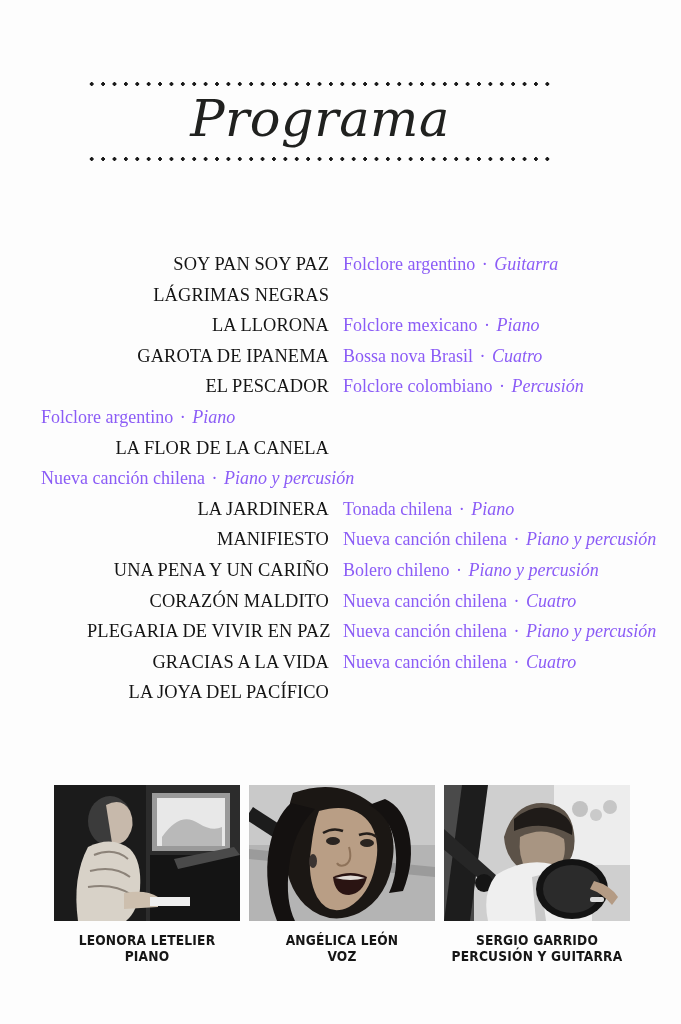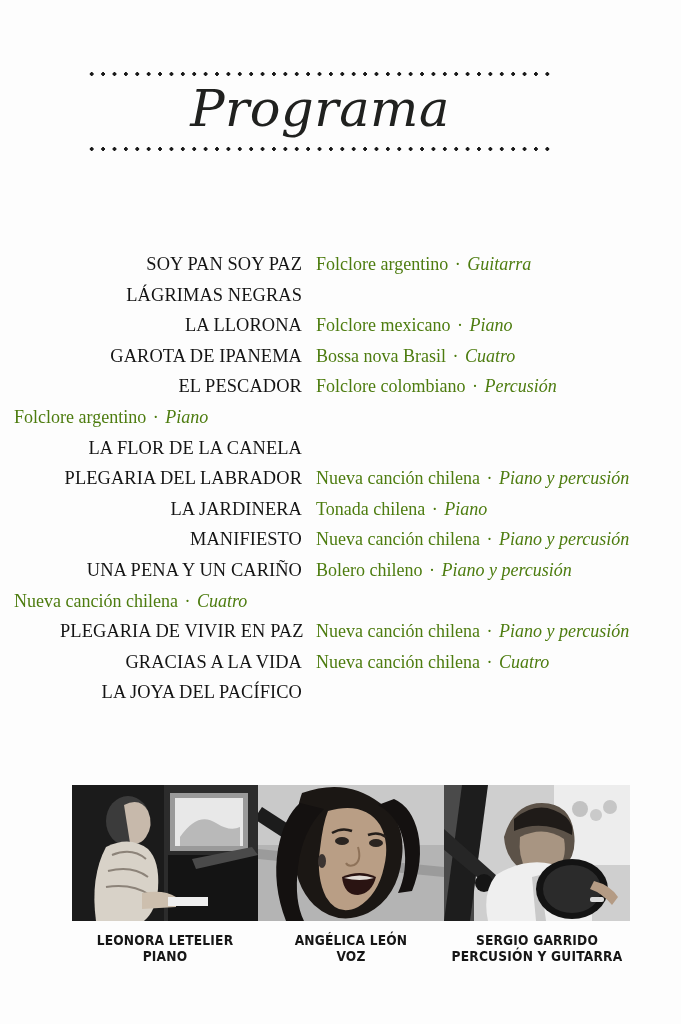--- a/index.html
+++ b/index.html
@@ -13,21 +13,21 @@
     font-family: "Liberation Serif", serif;
     color: #1a1a1a;
     overflow: hidden;
     position: relative;
   }
 
   
   .header-block {
     position: absolute;
     left: 0;
-    top: 72px;
+    top: 82px;
     width: 640px;
   }
   .dot-rule {
     width: 468px;
     height: 4px;
     margin: 0 auto;
     background-image: radial-gradient(circle closest-side, #1a1a1a 99%, transparent 100%);
     background-size: 11.4px 4px;
     background-repeat: repeat-x;
     background-position: 0 50%;
@@ -49,53 +49,54 @@
   .program-list {
     position: absolute;
     left: 0;
     top: 255px;
     width: 681px;
   }
   .song-row {
     display: flex;
     align-items: baseline;
     height: 30.6px;
+    padding-left: 27px;
   }
   .song-title {
     width: 242px;
     margin-left: 60px;
     text-align: right;
     font-size: 18.4px;
     line-height: 1;
     letter-spacing: 0.1px;
     white-space: nowrap;
     color: #141414;
   }
   .song-desc {
     margin-left: 14px;
     font-size: 18px;
     line-height: 1;
     white-space: nowrap;
-    color: #4d7c0f;
+    color: #8b5cf6;
   }
   .song-desc .sep {
     padding: 0 2px;
   }
   .song-desc .instr {
     font-style: italic;
   }
 
   
   .performers {
     position: absolute;
     left: 54px;
     top: 785px;
     width: 576px;
     display: flex;
-    justify-content: flex-end;
+    justify-content: space-between;
   }
   .performer {
     width: 186px;
   }
   .photo {
     width: 186px;
     height: 136px;
     position: relative;
     overflow: hidden;
     background: #ararar;
@@ -149,36 +150,36 @@
       <div class="song-title">EL PESCADOR</div>
       <div class="song-desc"><span>Folclore colombiano</span><span class="sep"> · </span><span class="instr">Percusión</span></div>
     </div>
     <div class="song-row">
       <div class="song-desc"><span>Folclore argentino</span><span class="sep"> · </span><span class="instr">Piano</span></div>
     </div>
     <div class="song-row">
       <div class="song-title">LA FLOR DE LA CANELA</div>
     </div>
     <div class="song-row">
-      <div class="song-title">PLEGARIA DEL LABRADOR</div>
       <div class="song-desc"><span>Nueva canción chilena</span><span class="sep"> · </span><span class="instr">Piano y percusión</span></div>
     </div>
     <div class="song-row">
       <div class="song-title">LA JARDINERA</div>
       <div class="song-desc"><span>Tonada chilena</span><span class="sep"> · </span><span class="instr">Piano</span></div>
     </div>
     <div class="song-row">
       <div class="song-title">MANIFIESTO</div>
       <div class="song-desc"><span>Nueva canción chilena</span><span class="sep"> · </span><span class="instr">Piano y percusión</span></div>
     </div>
     <div class="song-row">
       <div class="song-title">UNA PENA Y UN CARIÑO</div>
       <div class="song-desc"><span>Bolero chileno</span><span class="sep"> · </span><span class="instr">Piano y percusión</span></div>
     </div>
     <div class="song-row">
+      <div class="song-title">CORAZÓN MALDITO</div>
       <div class="song-desc"><span>Nueva canción chilena</span><span class="sep"> · </span><span class="instr">Cuatro</span></div>
     </div>
     <div class="song-row">
       <div class="song-title">PLEGARIA DE VIVIR EN PAZ</div>
       <div class="song-desc"><span>Nueva canción chilena</span><span class="sep"> · </span><span class="instr">Piano y percusión</span></div>
     </div>
     <div class="song-row">
       <div class="song-title">GRACIAS A LA VIDA</div>
       <div class="song-desc"><span>Nueva canción chilena</span><span class="sep"> · </span><span class="instr">Cuatro</span></div>
     </div>

